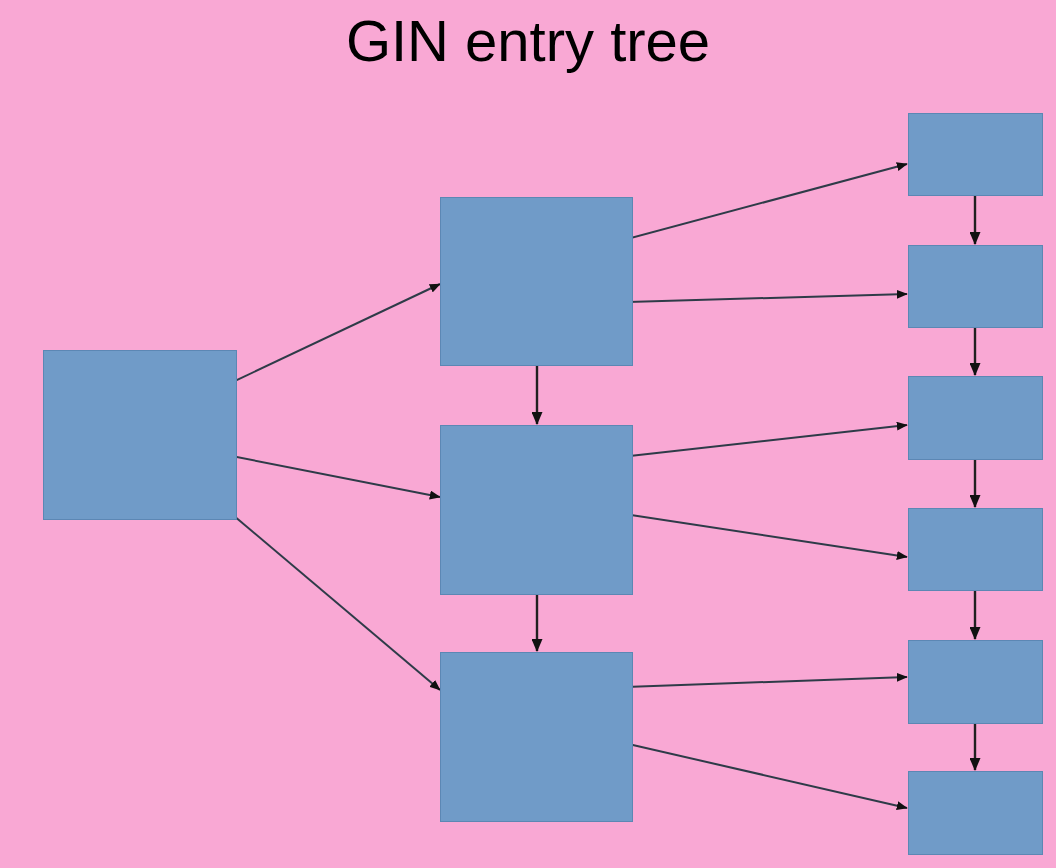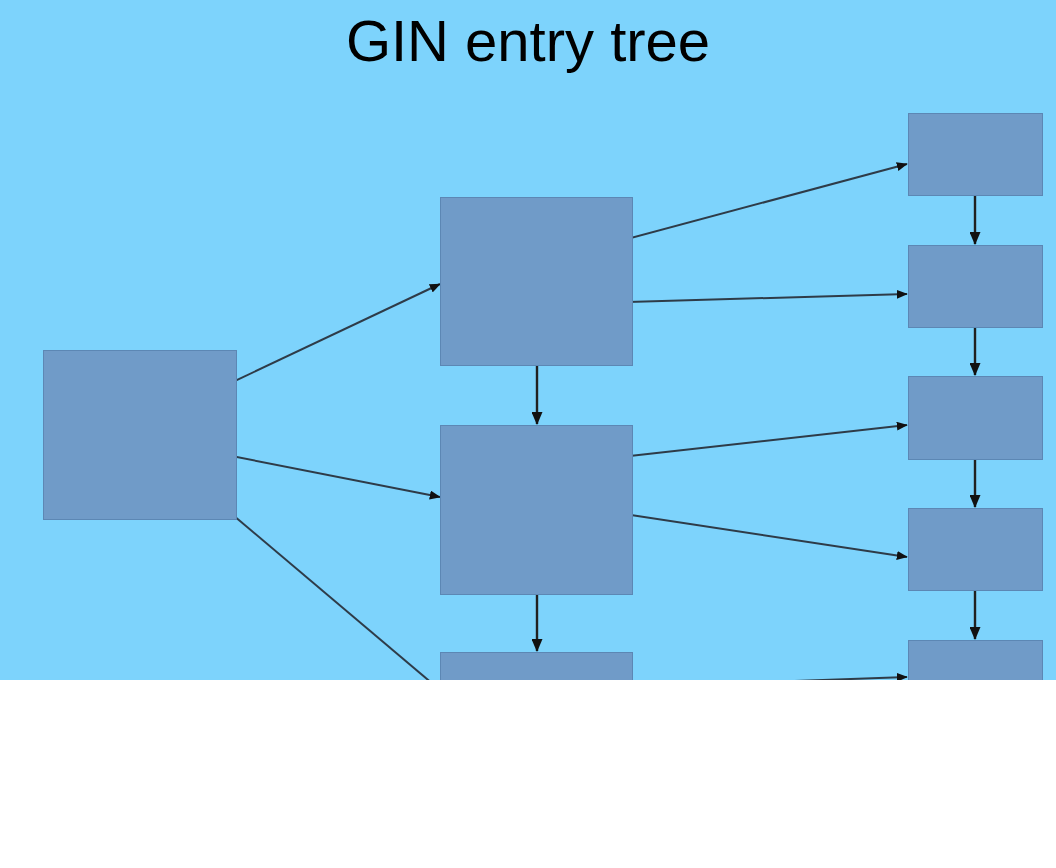--- a/index.html
+++ b/index.html
@@ -6,22 +6,22 @@
     margin: 0;
     padding: 0;
     background: #ffffff;
   }
   body {
     font-family: "Liberation Sans", sans-serif;
   }
   #canvas {
     position: relative;
     width: 1056px;
-    height: 680px;
-    background: #7dd3fc;
+    height: 868px;
+    background: #f9a8d4;
     overflow: hidden;
   }
   #diagram-title {
     position: absolute;
     left: 0;
     top: 8px;
     width: 1056px;
     text-align: center;
     font-family: "Liberation Sans", sans-serif;
     font-size: 58px;

